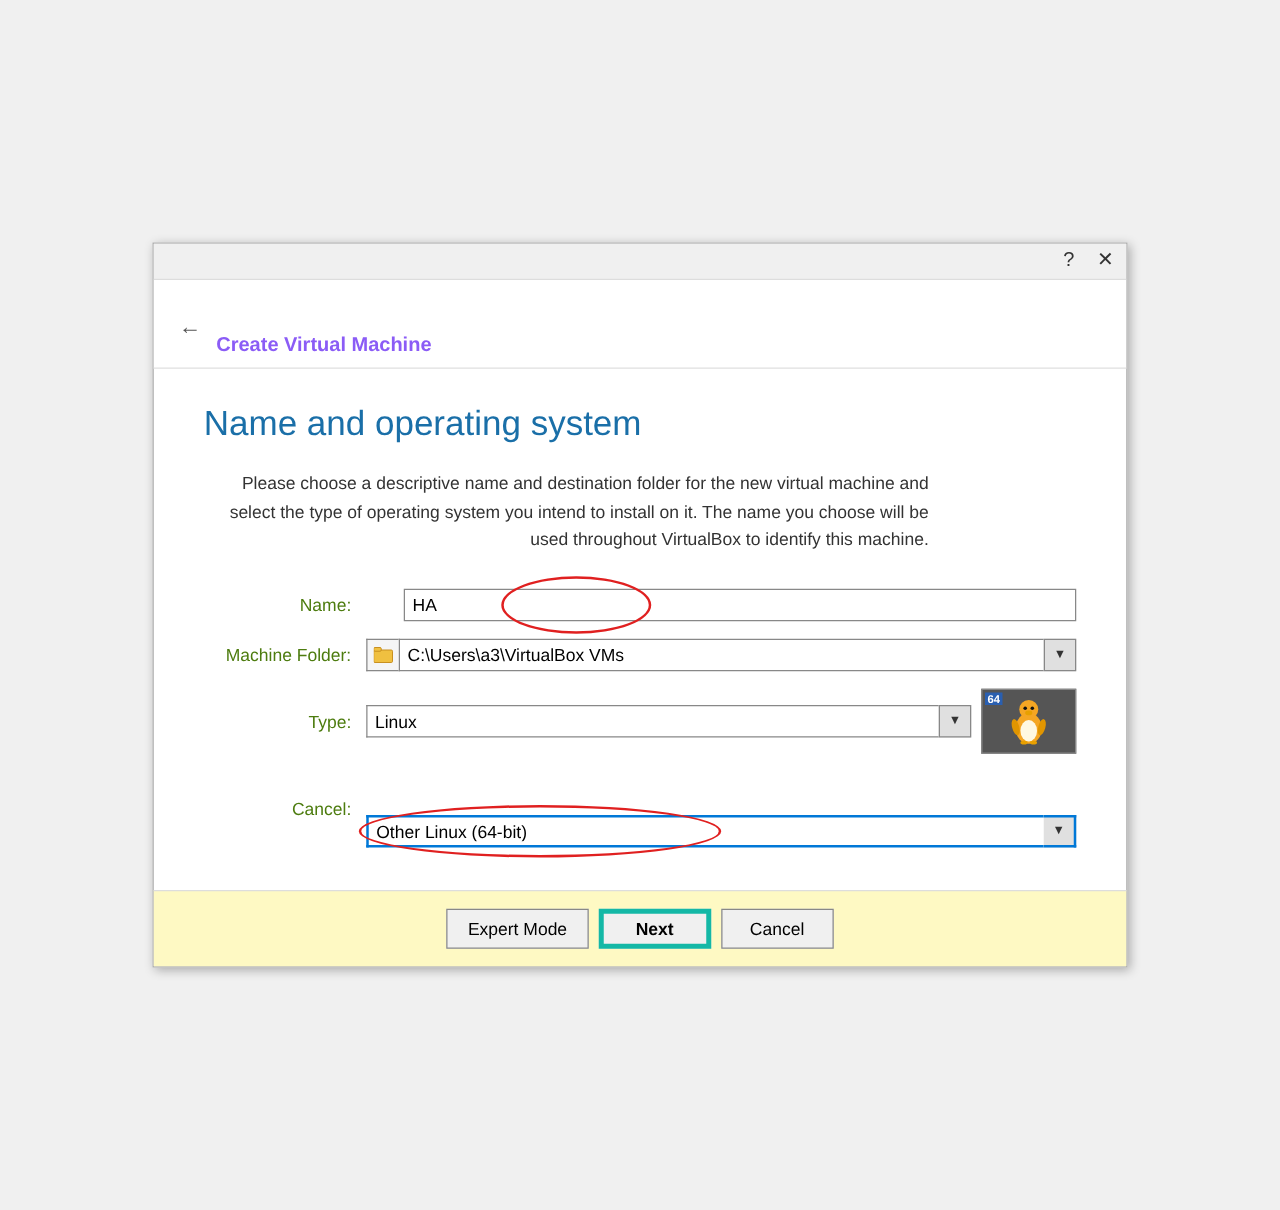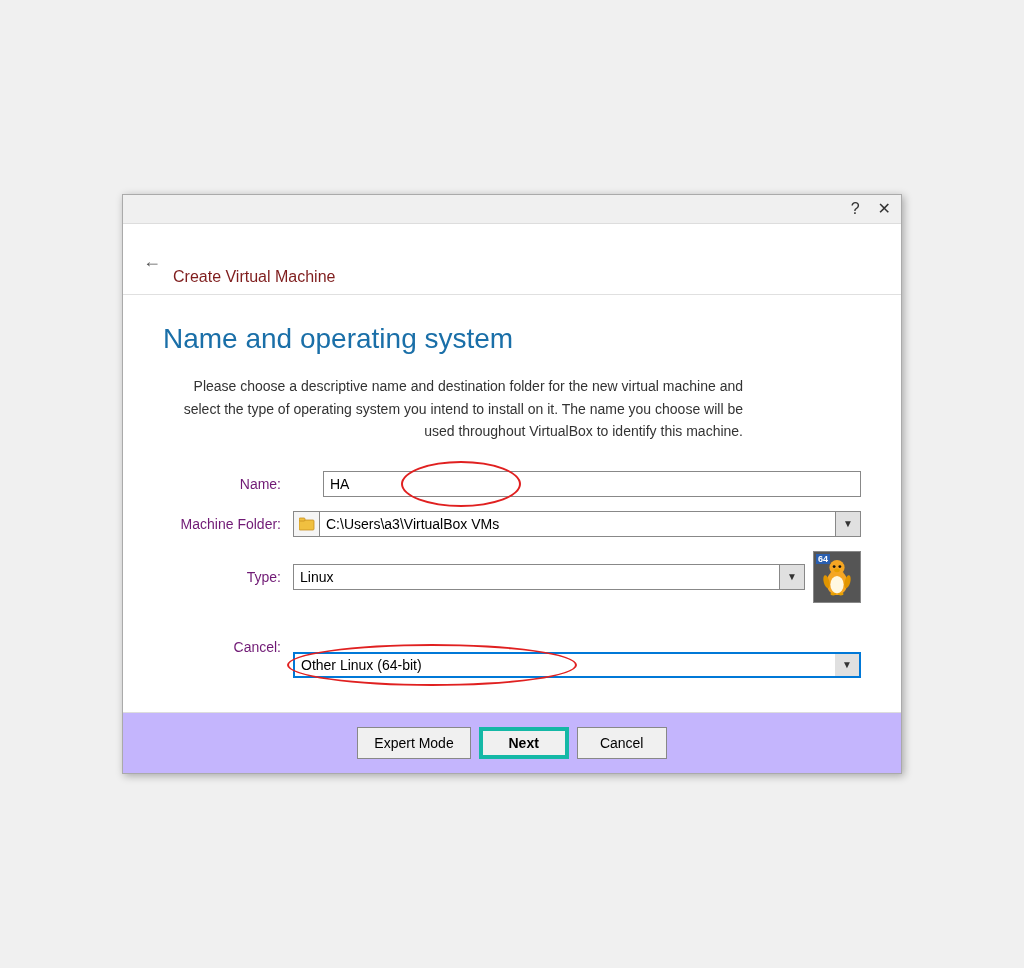--- a/index.html
+++ b/index.html
@@ -46,22 +46,22 @@
       border-bottom: 1px solid #e0e0e0;
       background: #fff;
     }
     .back-arrow {
       font-size: 18px;
       color: #555;
       cursor: pointer;
     }
     .header-title {
       font-size: 16px;
-      font-weight: 400;
-      color: #7f1d1d;
+      font-weight: 700;
+      color: #8b5cf6;
       margin-top: 32px;
     }
     .content {
       padding: 28px 40px 20px 40px;
       flex: 1;
     }
     .section-title {
       font-size: 28px;
       font-weight: 400;
       color: #1a6fa8;
@@ -76,21 +76,21 @@
     }
     .form-row {
       display: flex;
       align-items: center;
       margin-bottom: 14px;
     }
     .form-label {
       width: 130px;
       text-align: right;
       padding-right: 12px;
-      color: #701a75;
+      color: #4d7c0f;
       font-size: 14px;
       flex-shrink: 0;
     }
     .form-control-wrap {
       flex: 1;
       display: flex;
       align-items: center;
       gap: 8px;
       padding-left: 30px;
     }
@@ -196,21 +196,21 @@
       border: 2px solid #0078d7;
       border-left: none;
       display: flex;
       align-items: center;
       justify-content: center;
       flex-shrink: 0;
       font-size: 10px;
       color: #333;
     }
     .os-icon-wrap {
-      width: 48px;
+      width: 76px;
       height: 52px;
       border: 1px solid #888;
       background: #555;
       display: flex;
       align-items: center;
       justify-content: center;
       flex-shrink: 0;
       margin-left: 8px;
       position: relative;
     }
@@ -244,21 +244,21 @@
       left: -6px;
       top: -8px;
       width: 290px;
       height: 42px;
       border: 2.5px solid #e02020;
       border-radius: 50%;
       pointer-events: none;
     }
     .footer {
       border-top: 1px solid #ddd;
-      background: #c4b5fd;
+      background: #fef9c3;
       padding: 14px 20px;
       display: flex;
       justify-content: center;
       gap: 8px;
     }
     .footer-btn {
       height: 32px;
       min-width: 90px;
       padding: 0 16px;
       font-size: 14px;

